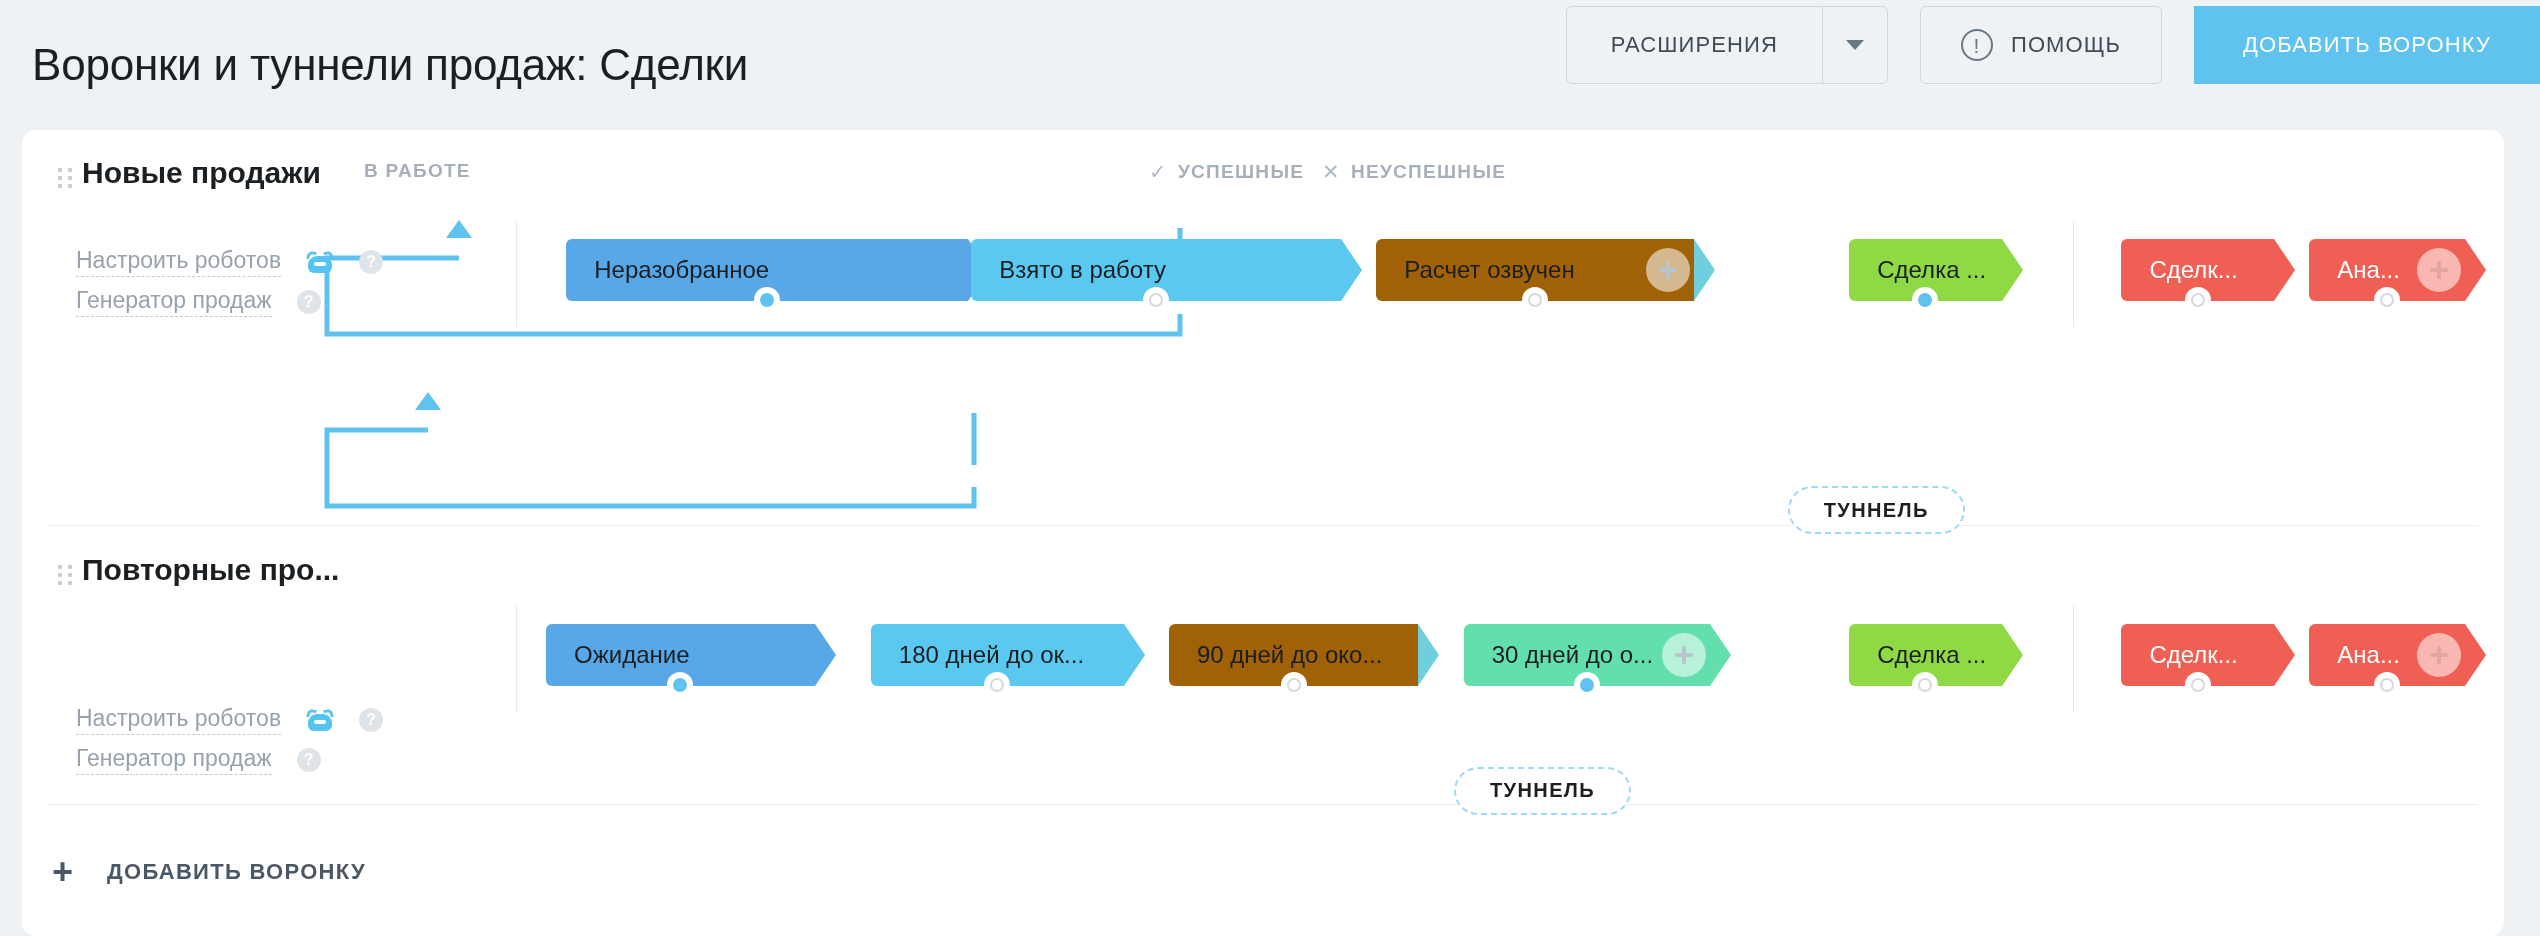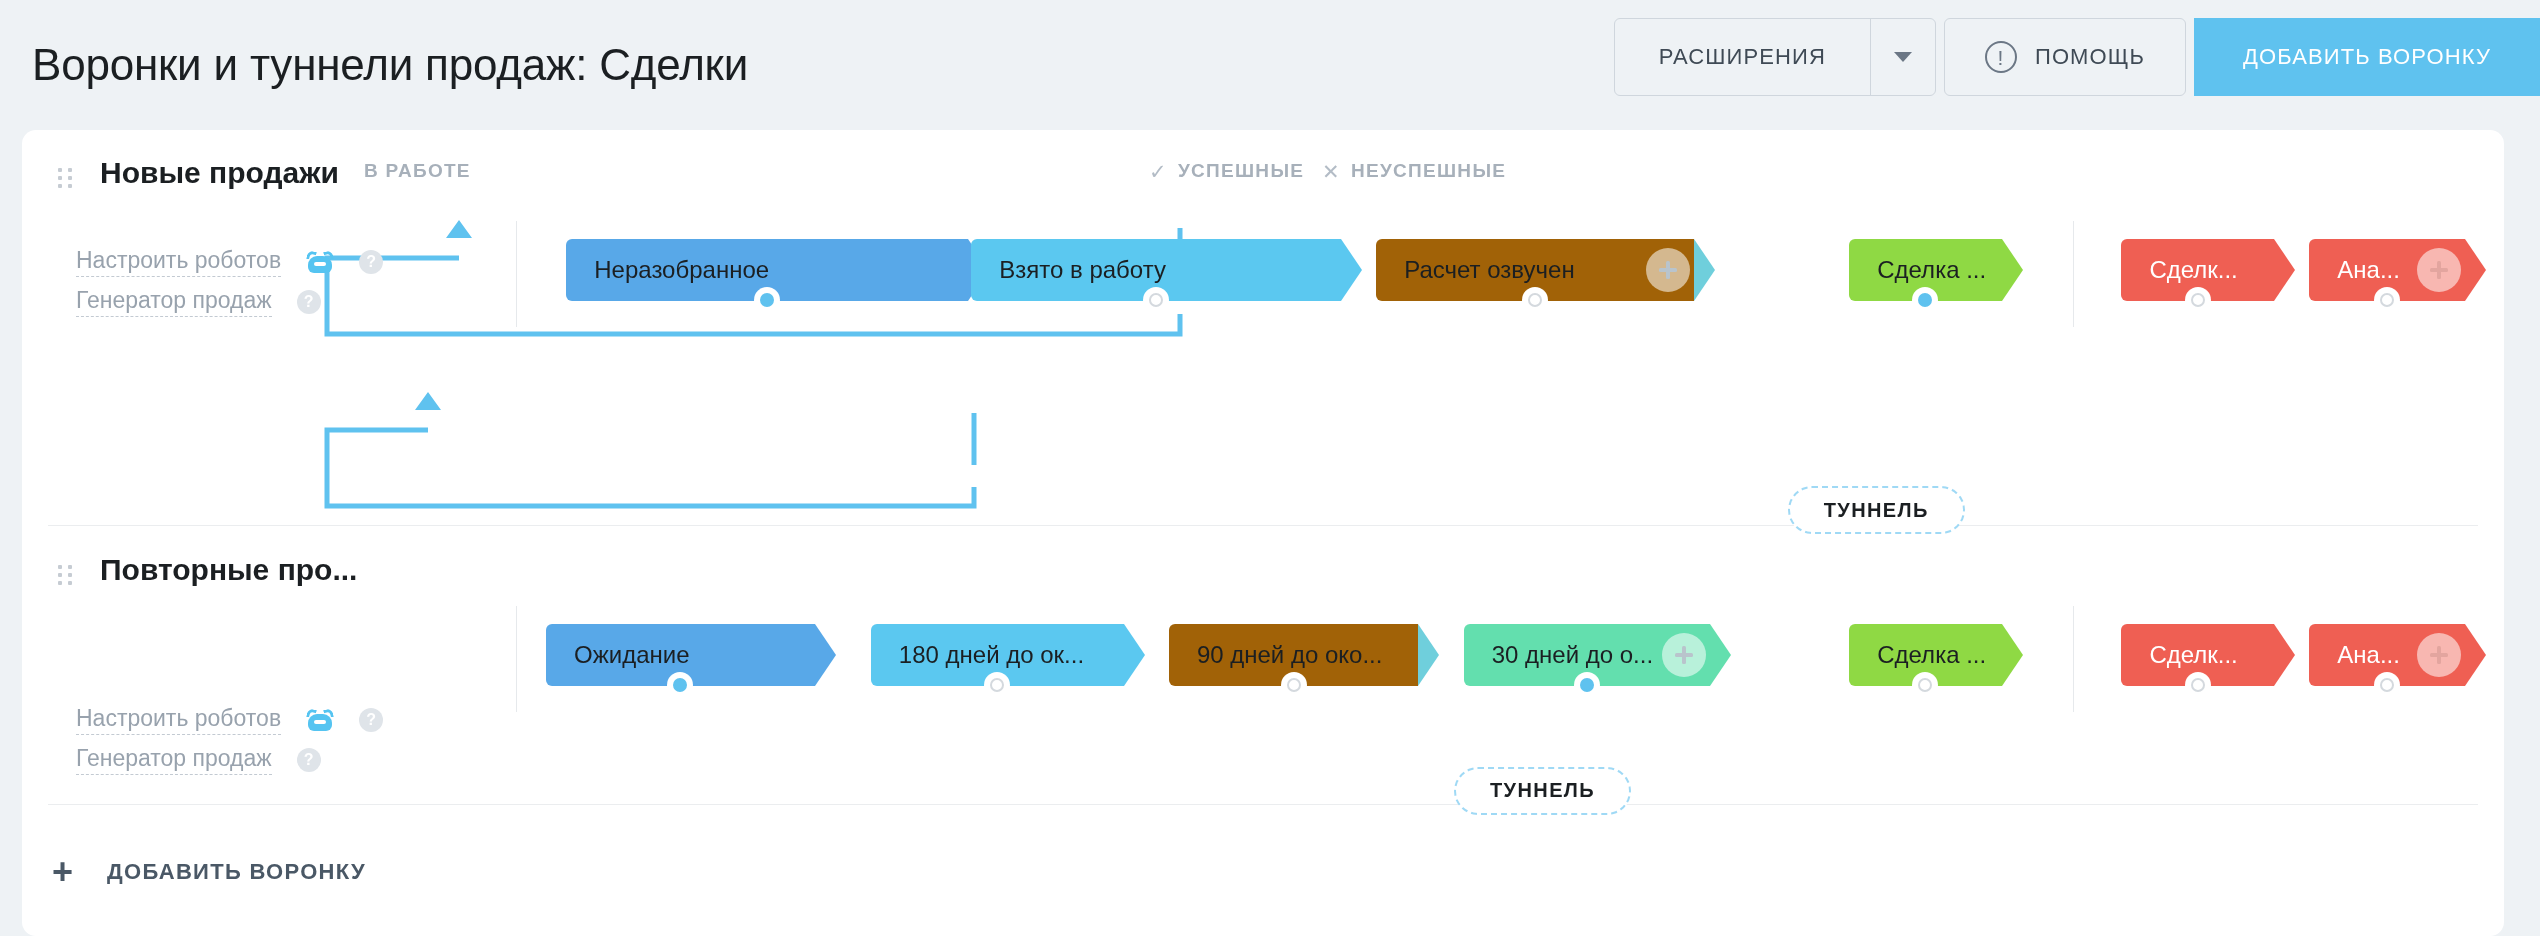--- a/index.html
+++ b/index.html
@@ -24,24 +24,24 @@
   .page-title {
     font-size: 44px;
     font-weight: 400;
     color: #1b1f22;
     letter-spacing: -0.2px;
     white-space: nowrap;
   }
   .topbar-actions {
     position: absolute;
     right: 0px;
-    top: 18px;
+    top: 6px;
     display: flex;
     align-items: stretch;
-    gap: 8px;
+    gap: 32px;
     height: 56px;
   }
   .btn {
     border: 1px solid #cfd6dd;
     border-radius: 6px;
     background: #eef2f5;
     display: flex;
     align-items: center;
     height: 78px;
     cursor: pointer;
@@ -148,35 +148,34 @@
   .drag-dots i {
     width: 4px; height: 4px;
     background: #c6ccd3;
     border-radius: 1px;
     display: block;
   }
   .funnel-name {
     font-size: 30px;
     font-weight: 700;
     color: #1b1f22;
-    margin-left: 18px;
     white-space: nowrap;
   }
 
   
   .col-caption {
     position: absolute;
     top: 30px;
     font-size: 19px;
     letter-spacing: 1.3px;
     color: #a7b0ba;
     font-weight: 700;
     white-space: nowrap;
     display: flex;
-    align-items: flex-start;
+    align-items: center;
     gap: 10px;
   }
   .cap-work  { left: 342px; }
   .cap-ok    { left: 1127px; }
   .cap-fail  { left: 1300px; }
   .tick { color: #b3bcc6; font-size: 21px; font-weight: 700; }
 
   
   .meta-links {
     position: absolute;

